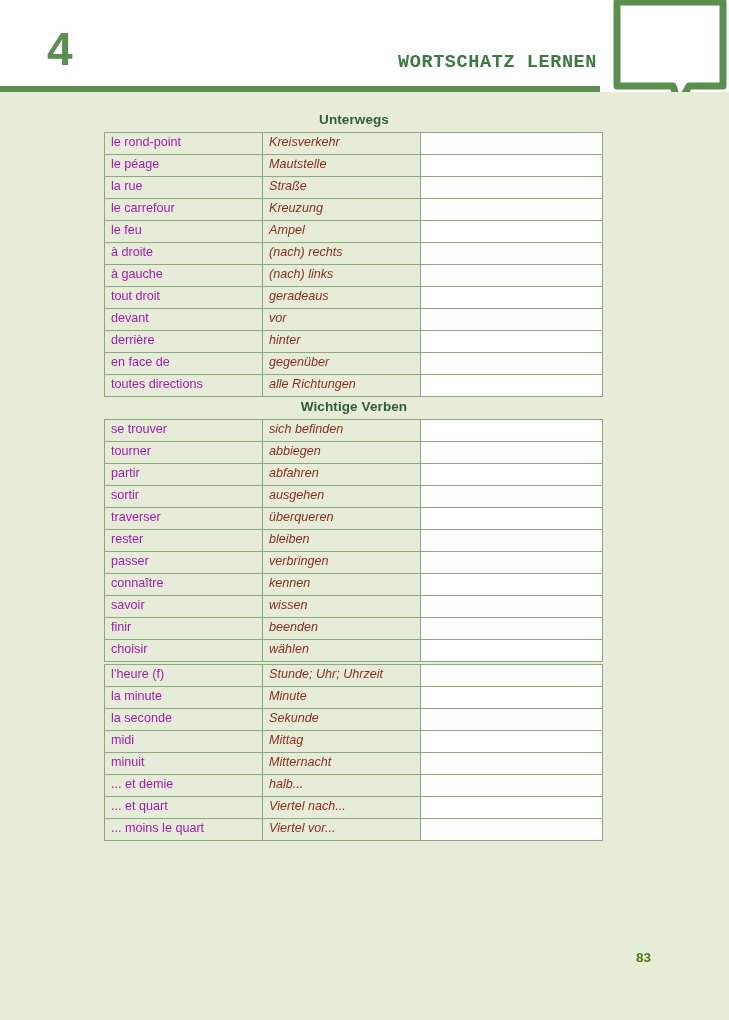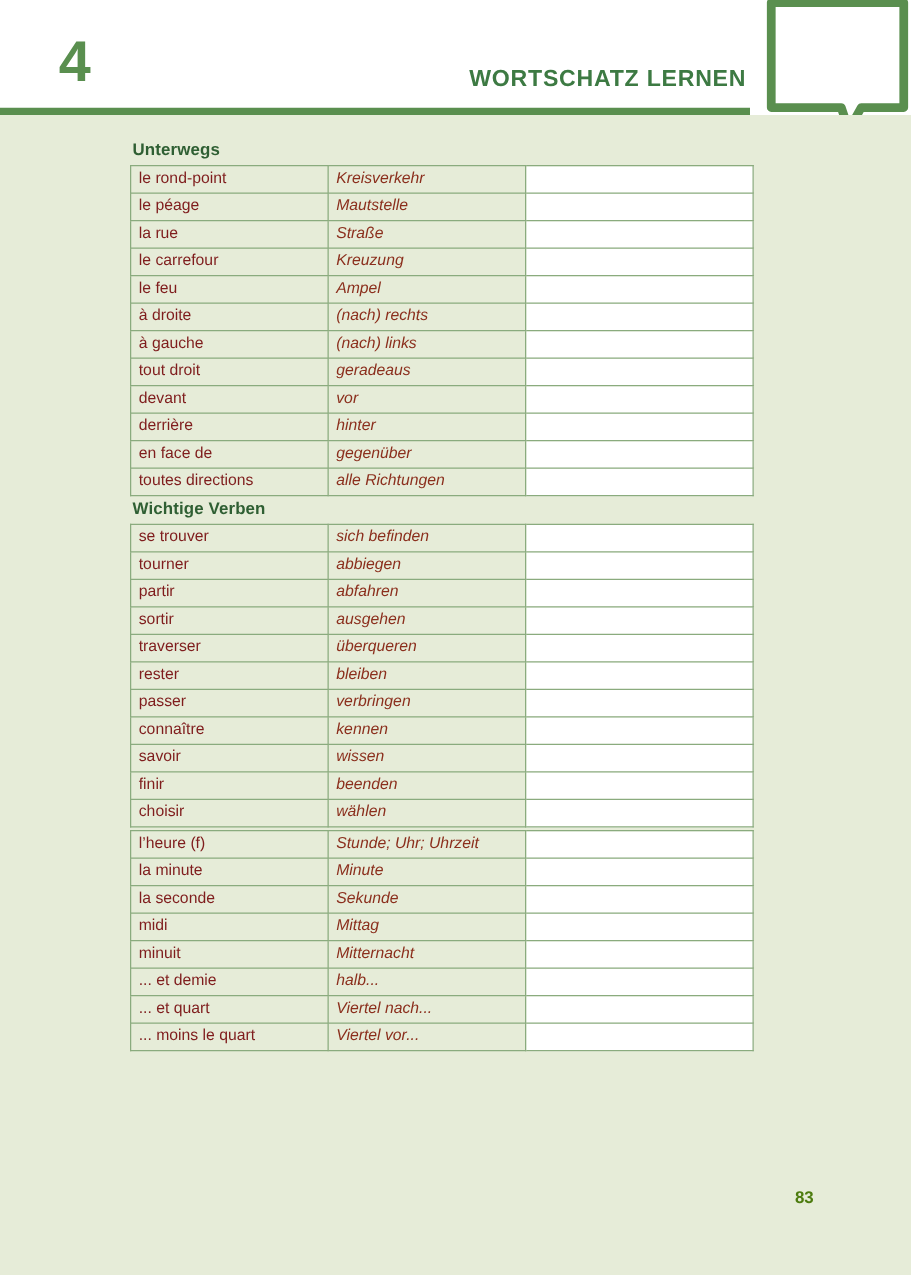--- a/index.html
+++ b/index.html
@@ -36,20 +36,21 @@
   .header-title {
     position: absolute;
     right: 132px;
     top: 52px;
     font-size: 18.5px;
     font-weight: bold;
     letter-spacing: 0.6px;
     color: #3d7a43;
     text-align: left;
     white-space: nowrap;
+    font-family: Liberation Mono, monospace;
   }
   .chapter-tab {
     position: absolute;
     right: 0px;
     top: 0px;
     width: 124px;
     height: 108px;
   }
   .chapter-number {
     position: absolute;
@@ -77,40 +78,41 @@
     top: 20px;
     width: 498px;
   }
 
   .section-title {
     font-size: 13.5px;
     font-weight: bold;
     color: #2f5f33;
     margin: 0 0 5px 2px;
     letter-spacing: 0.1px;
+    text-align: center;
   }
   .section-title.spaced { }
 
   table.voc {
     border-collapse: collapse;
     width: 498px;
     table-layout: fixed;
     margin-bottom: 2px;
   }
   table.voc td {
     border: 1px solid #8aab7e;
     height: 22px;
     padding: 1px 6px 2px 6px;
     vertical-align: middle;
     font-size: 12.6px;
     line-height: 1.1;
   }
   td.col-fr {
     width: 158px;
-    color: #7f1d1d;
+    color: #a21caf;
     font-weight: normal;
   }
   td.col-de {
     width: 158px;
     color: #8b2f1d;
     font-style: italic;
   }
   td.col-blank {
     width: 182px;
     background: #ffffff;

